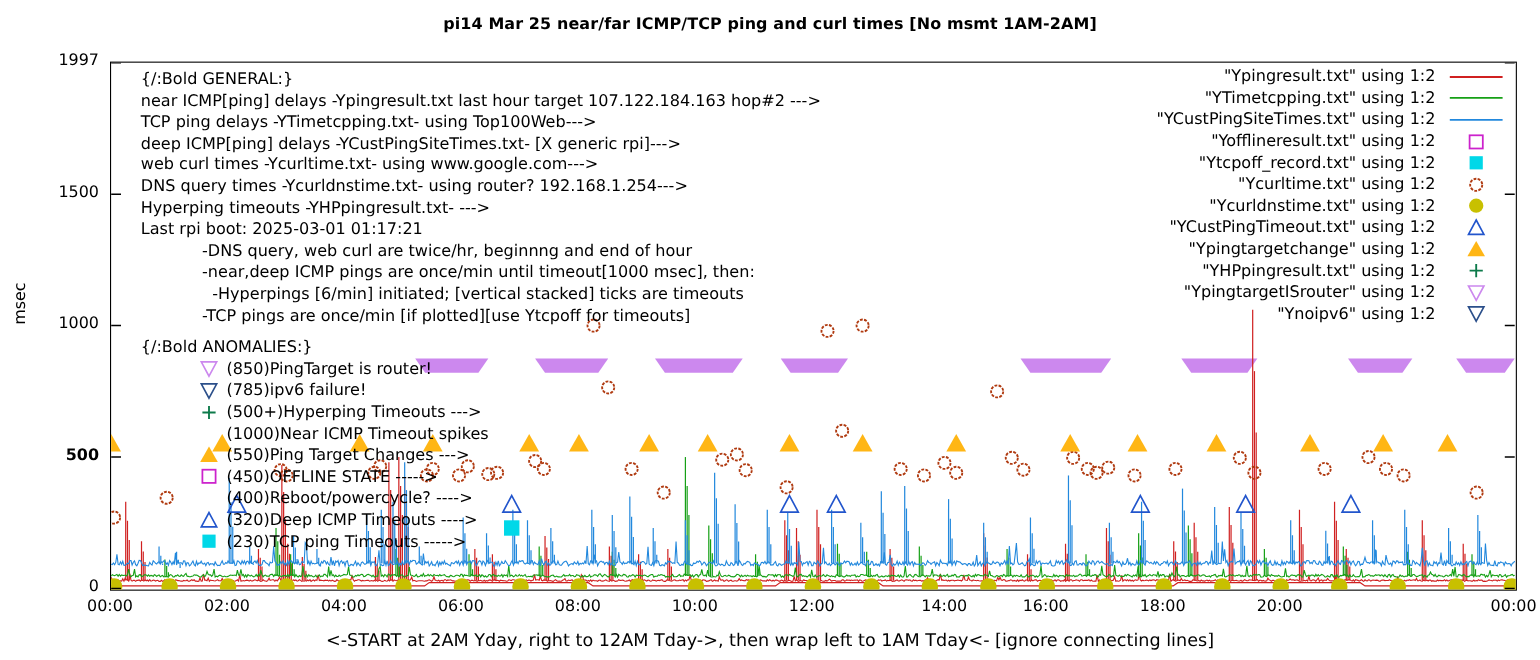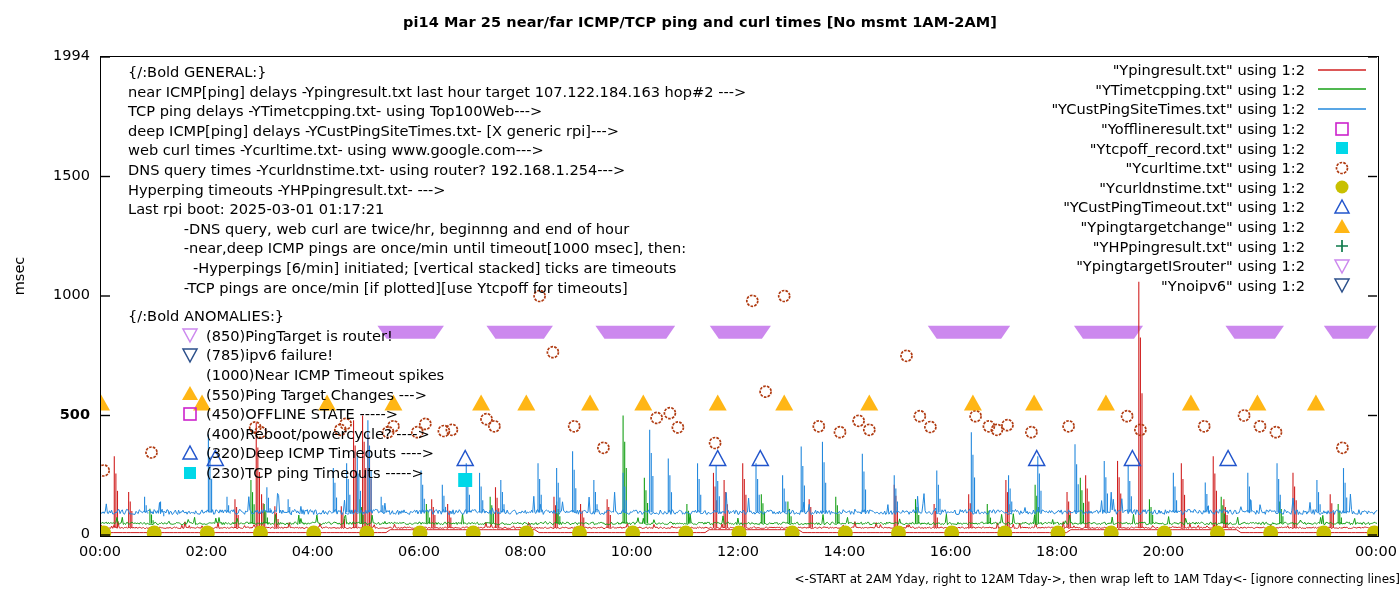--- a/index.html
+++ b/index.html
@@ -10,21 +10,21 @@
   #chart-title{left:0;top:14px;width:1400px;text-align:center;font-size:14.5px;letter-spacing:.1px;font-weight:bold;}
   #plot{left:100px;top:56px;width:1279px;height:481px;box-sizing:border-box;
         border-left:1.5px solid #000;border-right:1.5px solid #000;
         border-top:1.5px solid #000;border-bottom:1.5px solid #000;
         overflow:hidden;background:#fff;}
   #plot-svg{position:absolute;left:0;top:0;}
   .ytick-label{font-size:14.5px;text-align:right;width:70px;}
   .xtick-label{font-size:14.5px;text-align:center;width:70px;}
   #ylabel{left:-16px;top:268px;width:70px;text-align:center;font-size:14.5px;
           transform:rotate(-90deg);transform-origin:center center;}
-  #xlabel{left:0;top:572px;width:1400px;text-align:right;font-size:12px;}
+  #xlabel{left:0;top:572px;width:1400px;text-align:center;font-size:16px;}
   .ann-line{font-size:14.6px;white-space:pre;line-height:19.6px;}
   #general-block{left:128px;top:62px;}
   #anom-block{left:128px;top:306px;}
   .anom-row{display:flex;align-items:center;height:19.6px;}
   .anom-key{width:78px;flex:0 0 78px;display:flex;justify-content:flex-end;
             align-items:center;padding-right:6px;box-sizing:border-box;}
   .anom-txt{white-space:pre;font-size:14.6px;}
   #legend{left:985px;top:60px;width:394px;}
   .leg-row{display:flex;align-items:center;justify-content:flex-end;height:19.6px;}
   .leg-txt{font-size:14.6px;white-space:pre;text-align:right;}
@@ -38,31 +38,31 @@
 
   <div class="abs" id="chart-title">pi14 Mar 25  near/far ICMP/TCP ping and curl times [No msmt 1AM-2AM]</div>
 
   <div class="abs" id="ylabel">msec</div>
 
   <div id="yticks-host">
       <div class="abs ytick-label" style="left: 20px; top: 525px;">0</div>
       <div class="abs ytick-label" style="left: 20px; top: 405.5px; font-weight: bold;">500</div>
       <div class="abs ytick-label" style="left: 20px; top: 286px;">1000</div>
       <div class="abs ytick-label" style="left: 20px; top: 166.5px;">1500</div>
-      <div class="abs ytick-label" style="left: 20px; top: 47px;">1994</div>
+      <div class="abs ytick-label" style="left: 20px; top: 47px;">1997</div>
     </div>
   <div id="xticks-host">
       <div class="abs xtick-label" style="left: 65px; top: 543px;">00:00</div>
       <div class="abs xtick-label" style="left: 171.333px; top: 543px;">02:00</div>
       <div class="abs xtick-label" style="left: 277.667px; top: 543px;">04:00</div>
       <div class="abs xtick-label" style="left: 384px; top: 543px;">06:00</div>
       <div class="abs xtick-label" style="left: 490.333px; top: 543px;">08:00</div>
       <div class="abs xtick-label" style="left: 596.667px; top: 543px;">10:00</div>
       <div class="abs xtick-label" style="left: 703px; top: 543px;">12:00</div>
-      <div class="abs xtick-label" style="left: 809.333px; top: 543px;">14:00</div>
+      <div class="abs xtick-label" style="left: 809.333px; top: 543px; text-align: right;">14:00</div>
       <div class="abs xtick-label" style="left: 915.667px; top: 543px;">16:00</div>
       <div class="abs xtick-label" style="left: 1022px; top: 543px;">18:00</div>
       <div class="abs xtick-label" style="left: 1128.33px; top: 543px;">20:00</div>
       <div class="abs xtick-label" style="left: 1234.67px; top: 513px;">22:00</div>
       <div class="abs xtick-label" style="left: 1341px; top: 543px;">00:00</div>
     </div>
 
   <div class="abs" id="plot">
     <svg id="plot-svg" width="1276" height="478">
         <polygon points="276.4666666666667,268.85 342.925,268.85 333.925,281.85 285.4666666666667,281.85" fill="#cc88ee"></polygon>
@@ -901,20 +901,30 @@
           <div class="anom-key">
             <svg width="20" height="18">
               <g transform="translate(10,9)">
                 <polygon points="0,7 7,-6 -7,-6" fill="none" stroke="#2b4f8a" stroke-width="1.5"></polygon>
               </g>
             </svg>
           </div>
           <div class="anom-txt">(785)ipv6 failure!</div>
         </div>
         <div class="anom-row">
+          <div class="anom-key">
+            <svg width="20" height="18">
+              <g transform="translate(10,9)">
+                <path d="M -6 0 H 6 M 0 -6 V 6" stroke="#0d7a4a" stroke-width="1.7" fill="none"></path>
+              </g>
+            </svg>
+          </div>
+          <div class="anom-txt">(500+)Hyperping Timeouts ---&gt;</div>
+        </div>
+        <div class="anom-row">
           <div class="anom-key"></div>
           <div class="anom-txt">(1000)Near ICMP Timeout spikes</div>
         </div>
         <div class="anom-row">
           <div class="anom-key">
             <svg width="20" height="18">
               <g transform="translate(10,9)">
                 <polygon points="0,-8 8,6 -8,6" fill="#ffb615"></polygon>
               </g>
             </svg>

